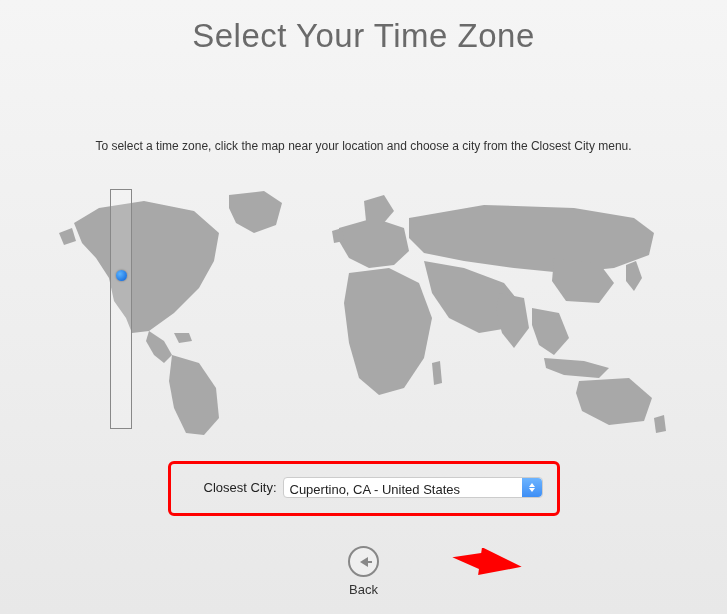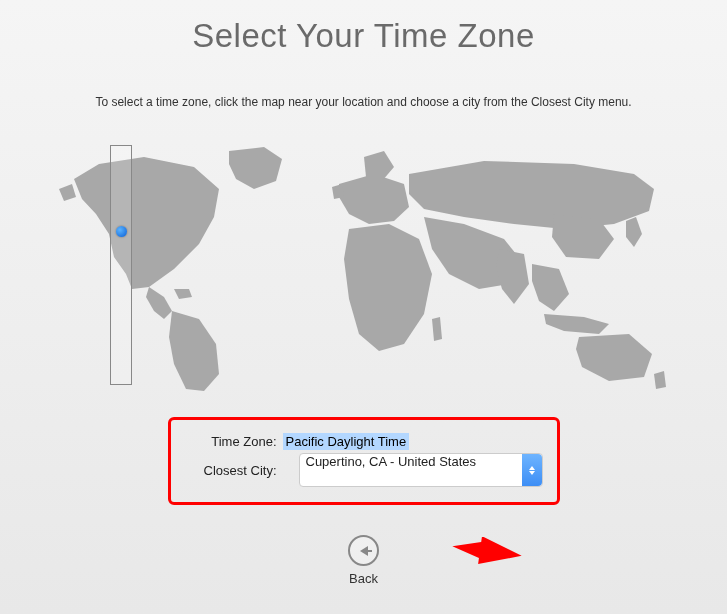--- a/index.html
+++ b/index.html
@@ -16,21 +16,21 @@
       font-size: 33px;
       font-weight: 300;
       color: #6a6a6a;
       padding-top: 17px;
       letter-spacing: 0.5px;
     }
     .instruction {
       text-align: center;
       font-size: 12px;
       color: #333;
-      margin-top: 40px;
+      margin-top: 84px;
       font-weight: 500;
     }
     .map-container {
       position: relative;
       width: 620px;
       height: 260px;
       margin: 30px auto 0;
     }
     .world-map {
       width: 100%;
@@ -77,30 +77,29 @@
       color: #222;
     }
     .tz-value {
       background: #b3d7ff;
       padding: 1px 3px;
       color: #000;
     }
     .city-select {
       flex: 1;
       position: relative;
-      height: 34px;
+      height: 21px;
       background: #fff;
       border: 1px solid #ccc;
       border-radius: 4px;
       display: flex;
-      align-items: flex-start;
+      align-items: flex-end;
       padding-left: 6px;
       font-size: 13px;
       color: #222;
-      margin-left: 16px;
     }
     .city-select .chev {
       position: absolute;
       right: 0;
       top: 0;
       width: 20px;
       height: 100%;
       background: linear-gradient(to bottom, #6db4ff, #3d8ef5);
       border-radius: 0 4px 4px 0;
       display: flex;
@@ -216,24 +215,20 @@
       <path d="M120 150 L135 150 L138 158 L125 160 Z"></path>
 
       <path d="M5 50 L18 45 L22 58 L10 62 Z"></path>
     </g>
   </svg>
   <div class="tz-band"></div>
   <div class="location-pin"></div>
 </div>
 
 <div class="form-area">
-  <div class="form-row">
-    <div class="form-label">Time Zone:</div>
-    <span class="tz-value">Pacific Daylight Time</span>
-  </div>
   <div class="form-row">
     <div class="form-label">Closest City:</div>
     <div class="city-select">
       <span>Cupertino, CA - United States</span>
       <span class="chev"></span>
     </div>
   </div>
 </div>
 
 <div class="nav-buttons">

